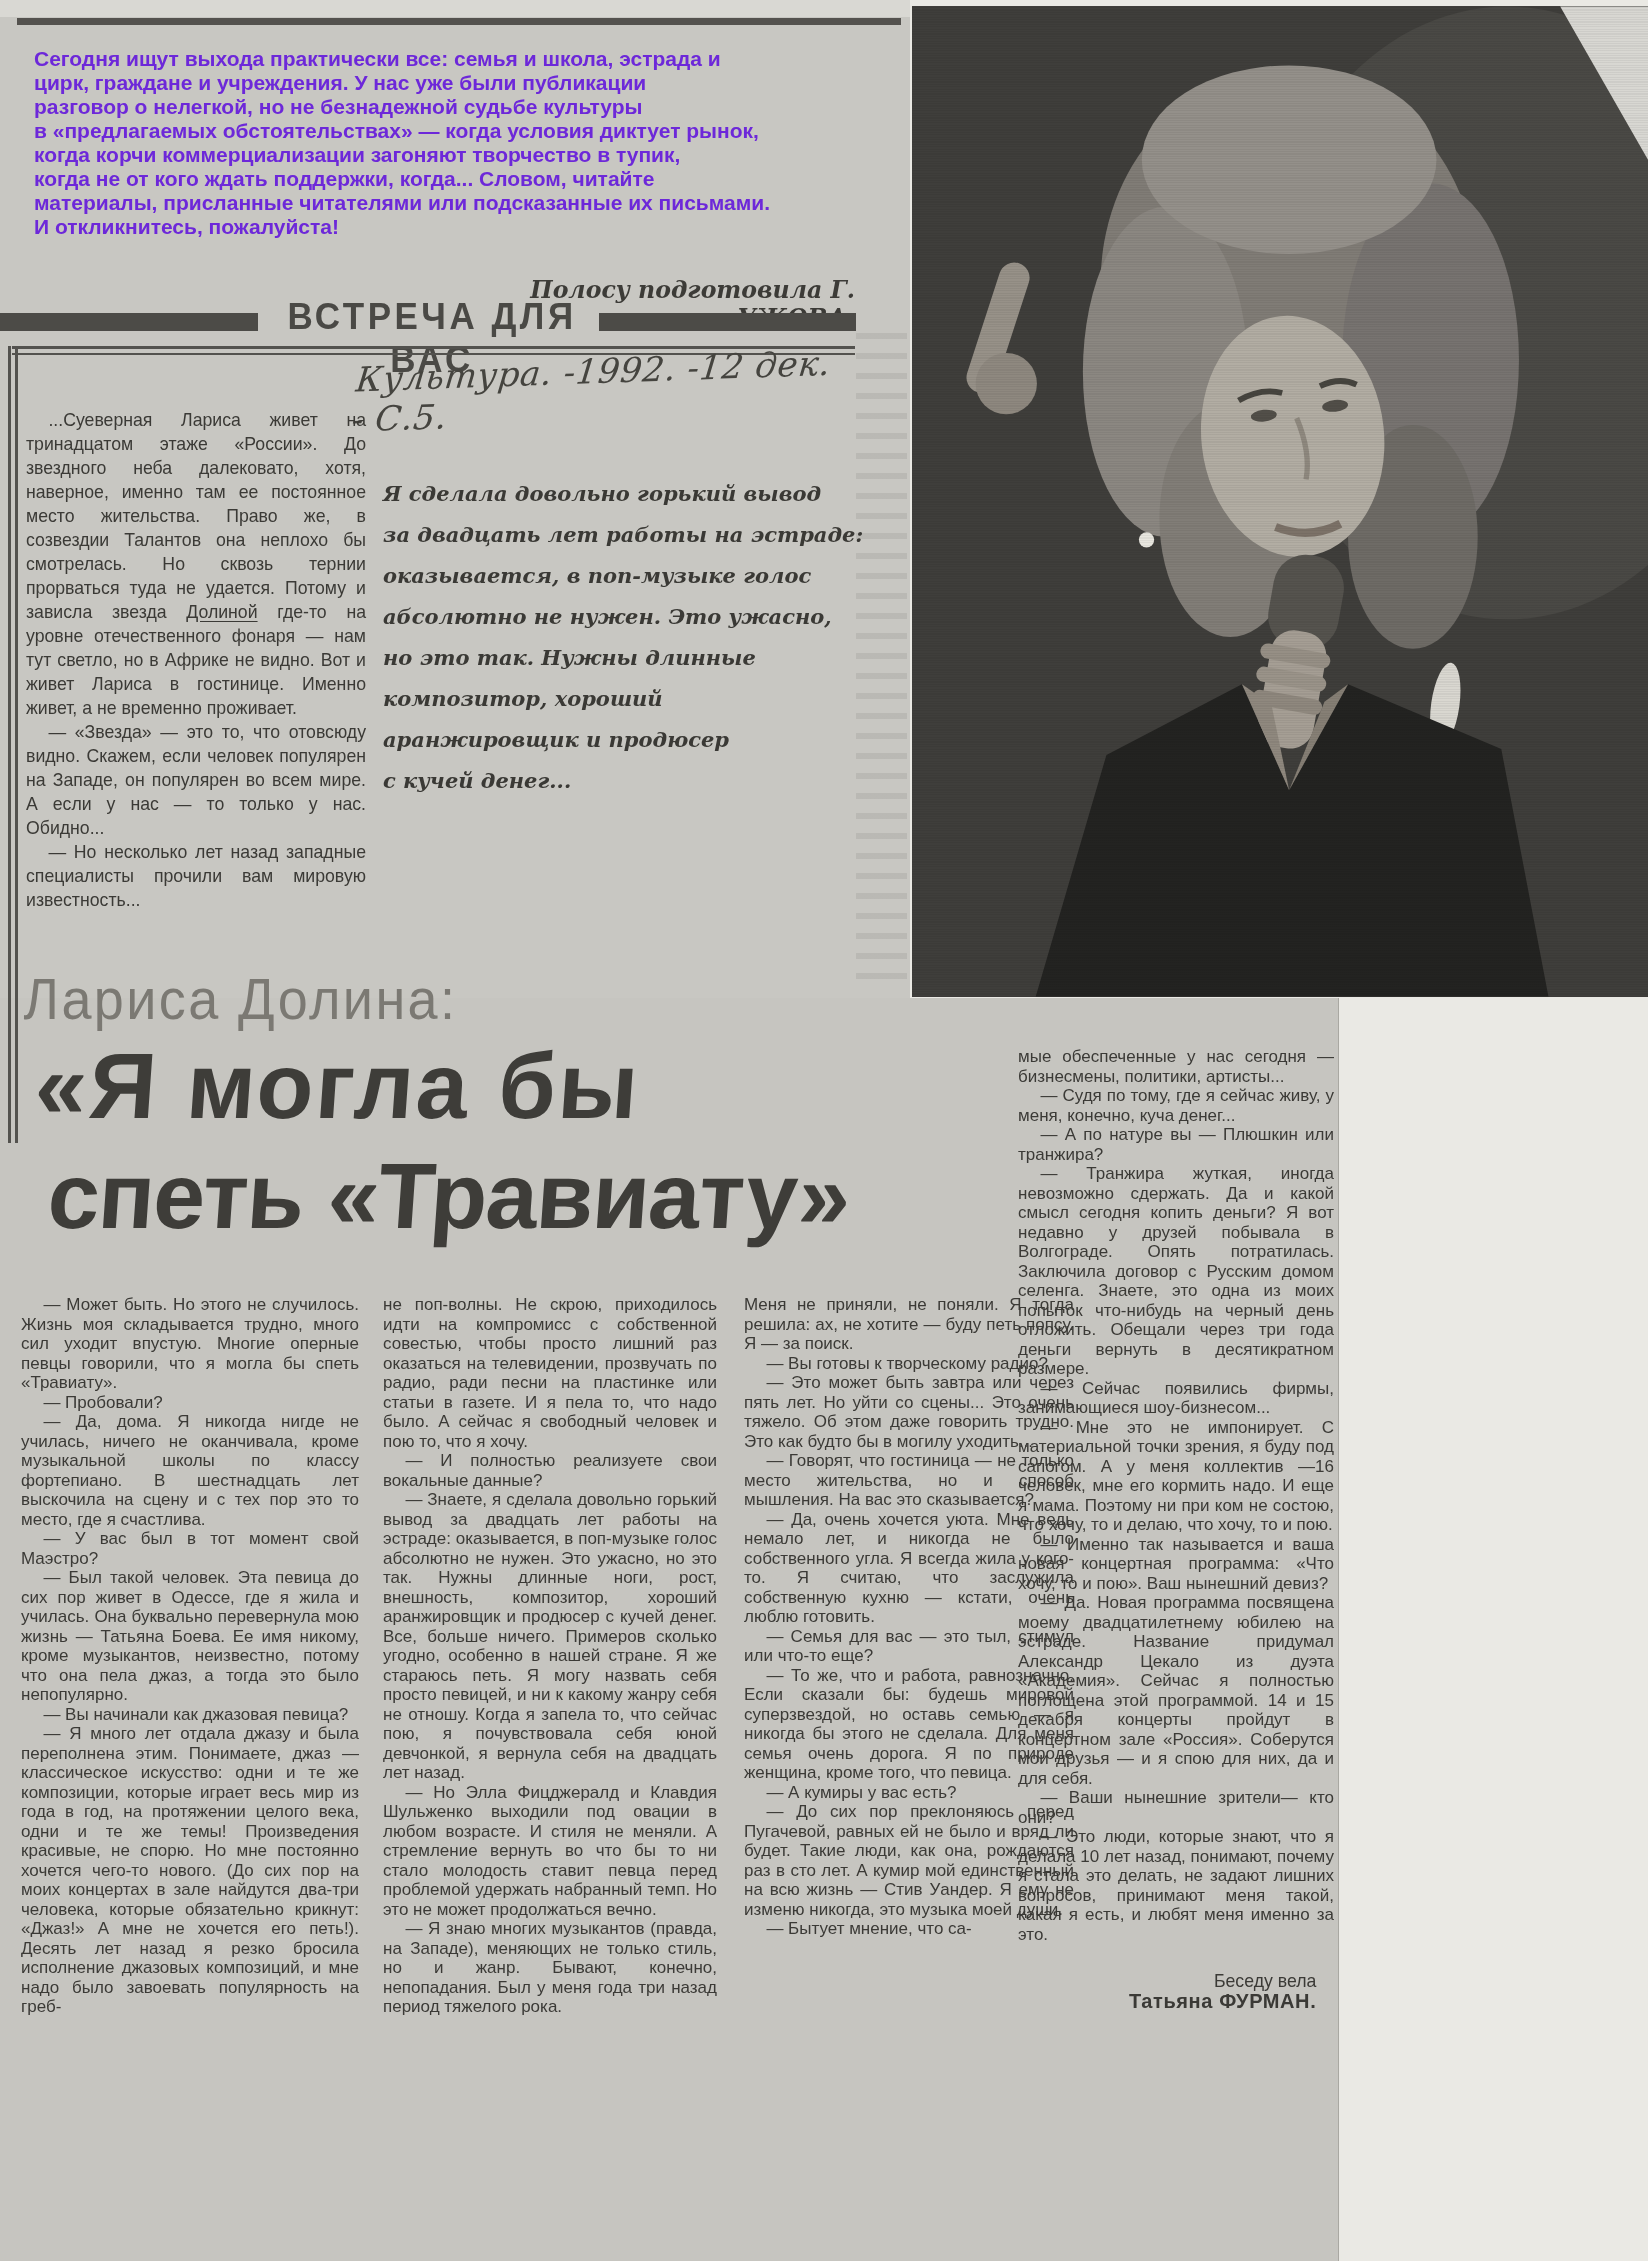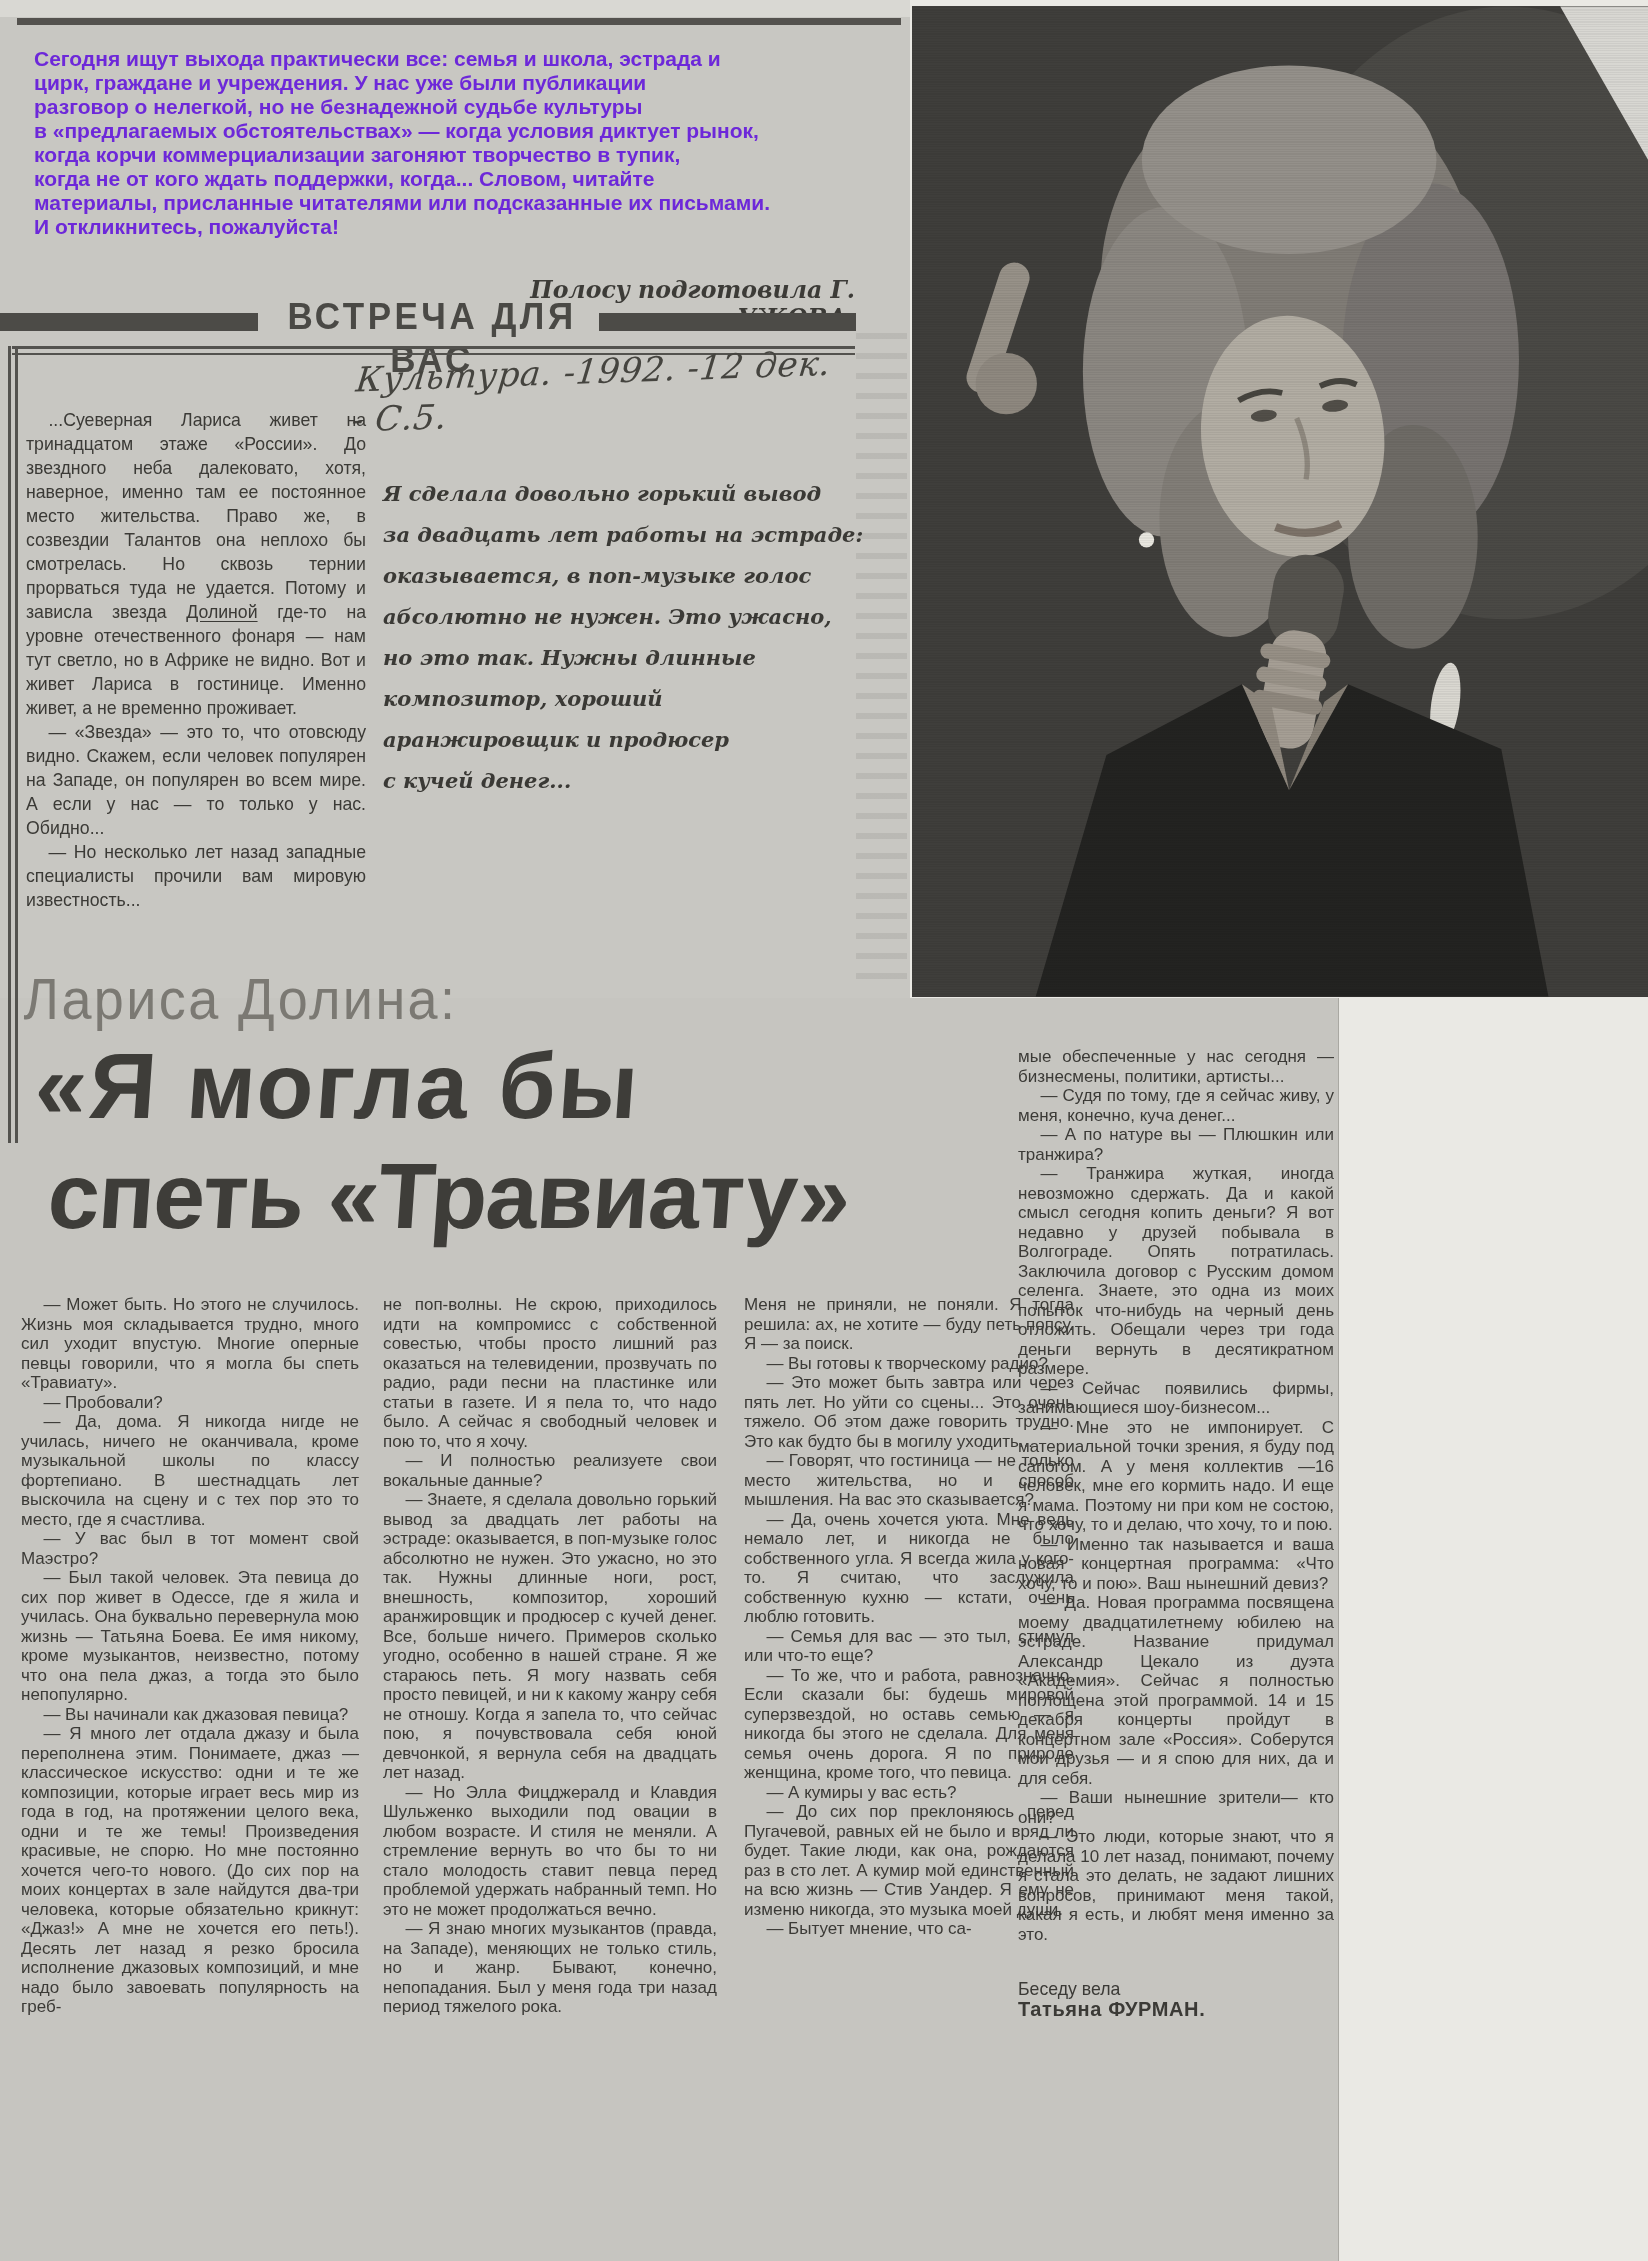--- a/index.html
+++ b/index.html
@@ -54,21 +54,21 @@
   
   .col{font-size:17px;line-height:19.5px;text-align:justify;color:#3b3a36;}
   .col .ap{margin:0;text-indent:22.4px;}
   .col .ap.q{font-weight:400;}
   .col .ap.cont{text-indent:0;}
   #col1{left:21px;top:1295px;width:338px;height:967px;}
   #col2{left:383px;top:1295px;width:334px;height:967px;}
   #col3{left:744px;top:1295px;width:330px;height:967px;}
   #col4{left:1018px;top:1047px;width:316px;height:1212px;}
   
-  #signature{margin-top:36px;padding-right:17.7px;}
+  #signature{margin-top:28px;text-align:right;padding-right:17.7px;}
   #sig1{font-size:17.7px;font-weight:400;}
   #sig2{font-size:20px;font-weight:700;letter-spacing:0.6px;}
 </style>
 </head>
 <body>
 
 <div id="sheet">
 
   <div id="clip-top" class="abs"></div>
   <div id="clip-main" class="abs"></div>

